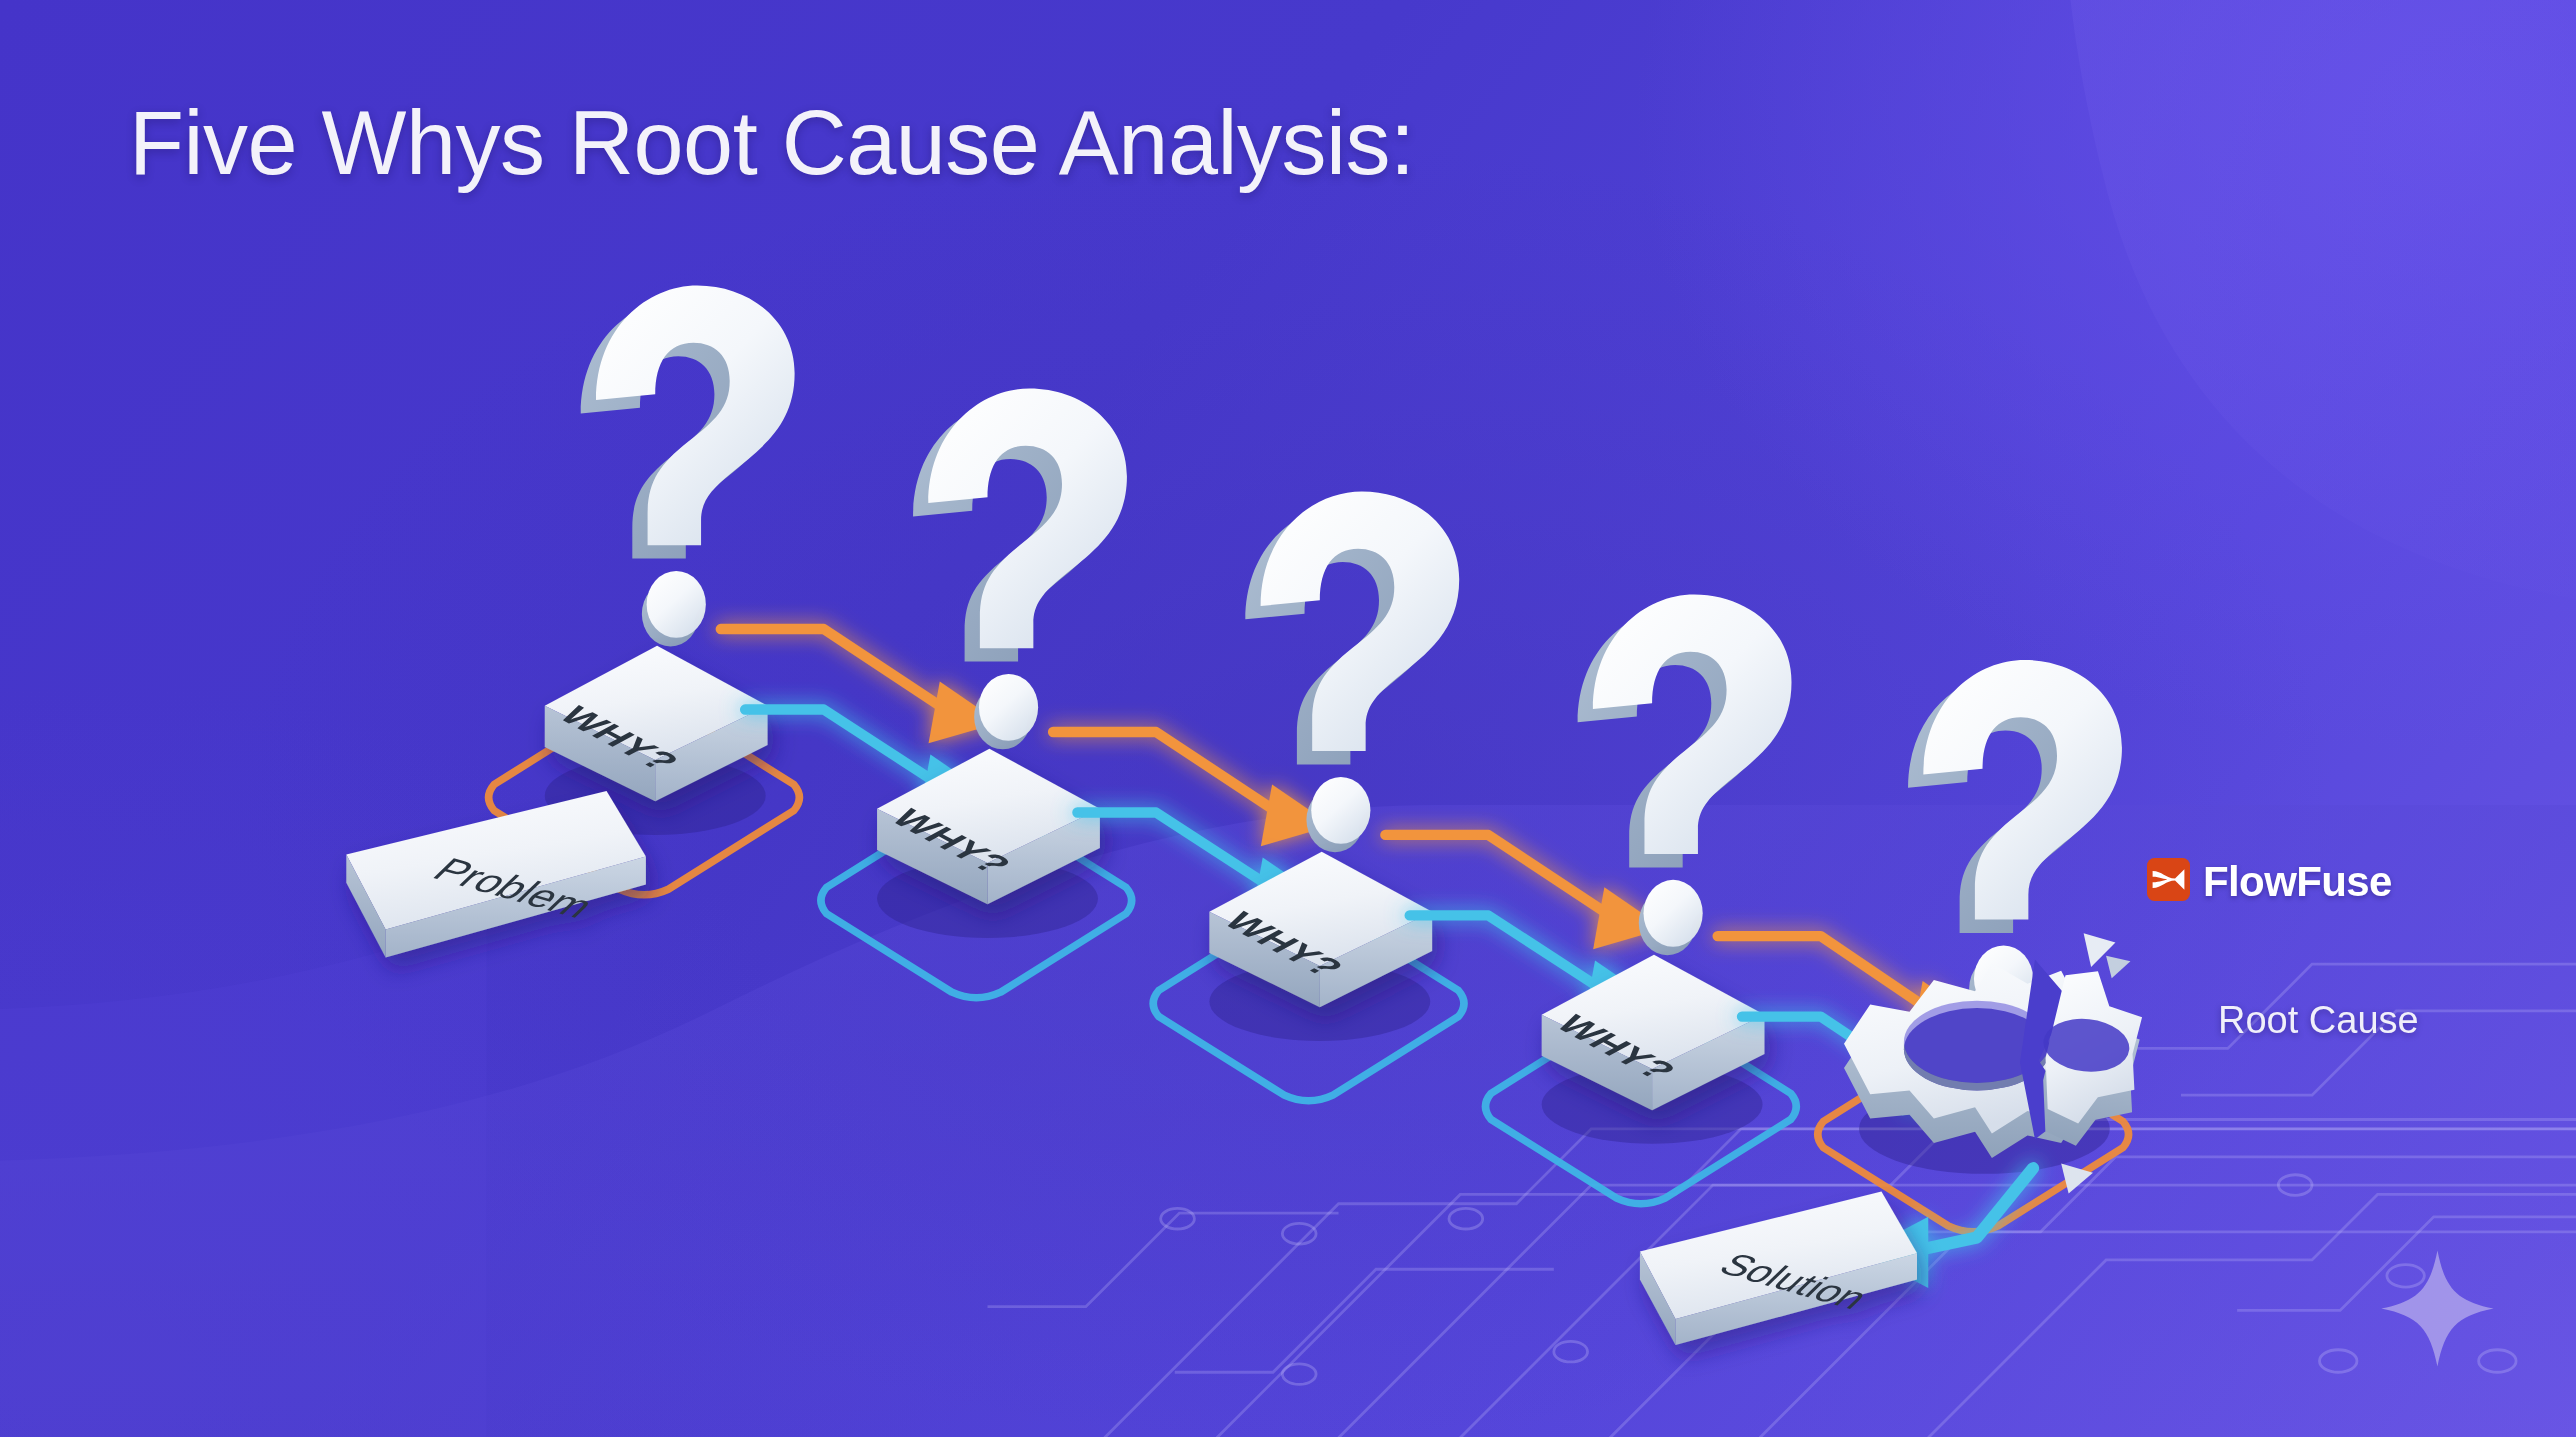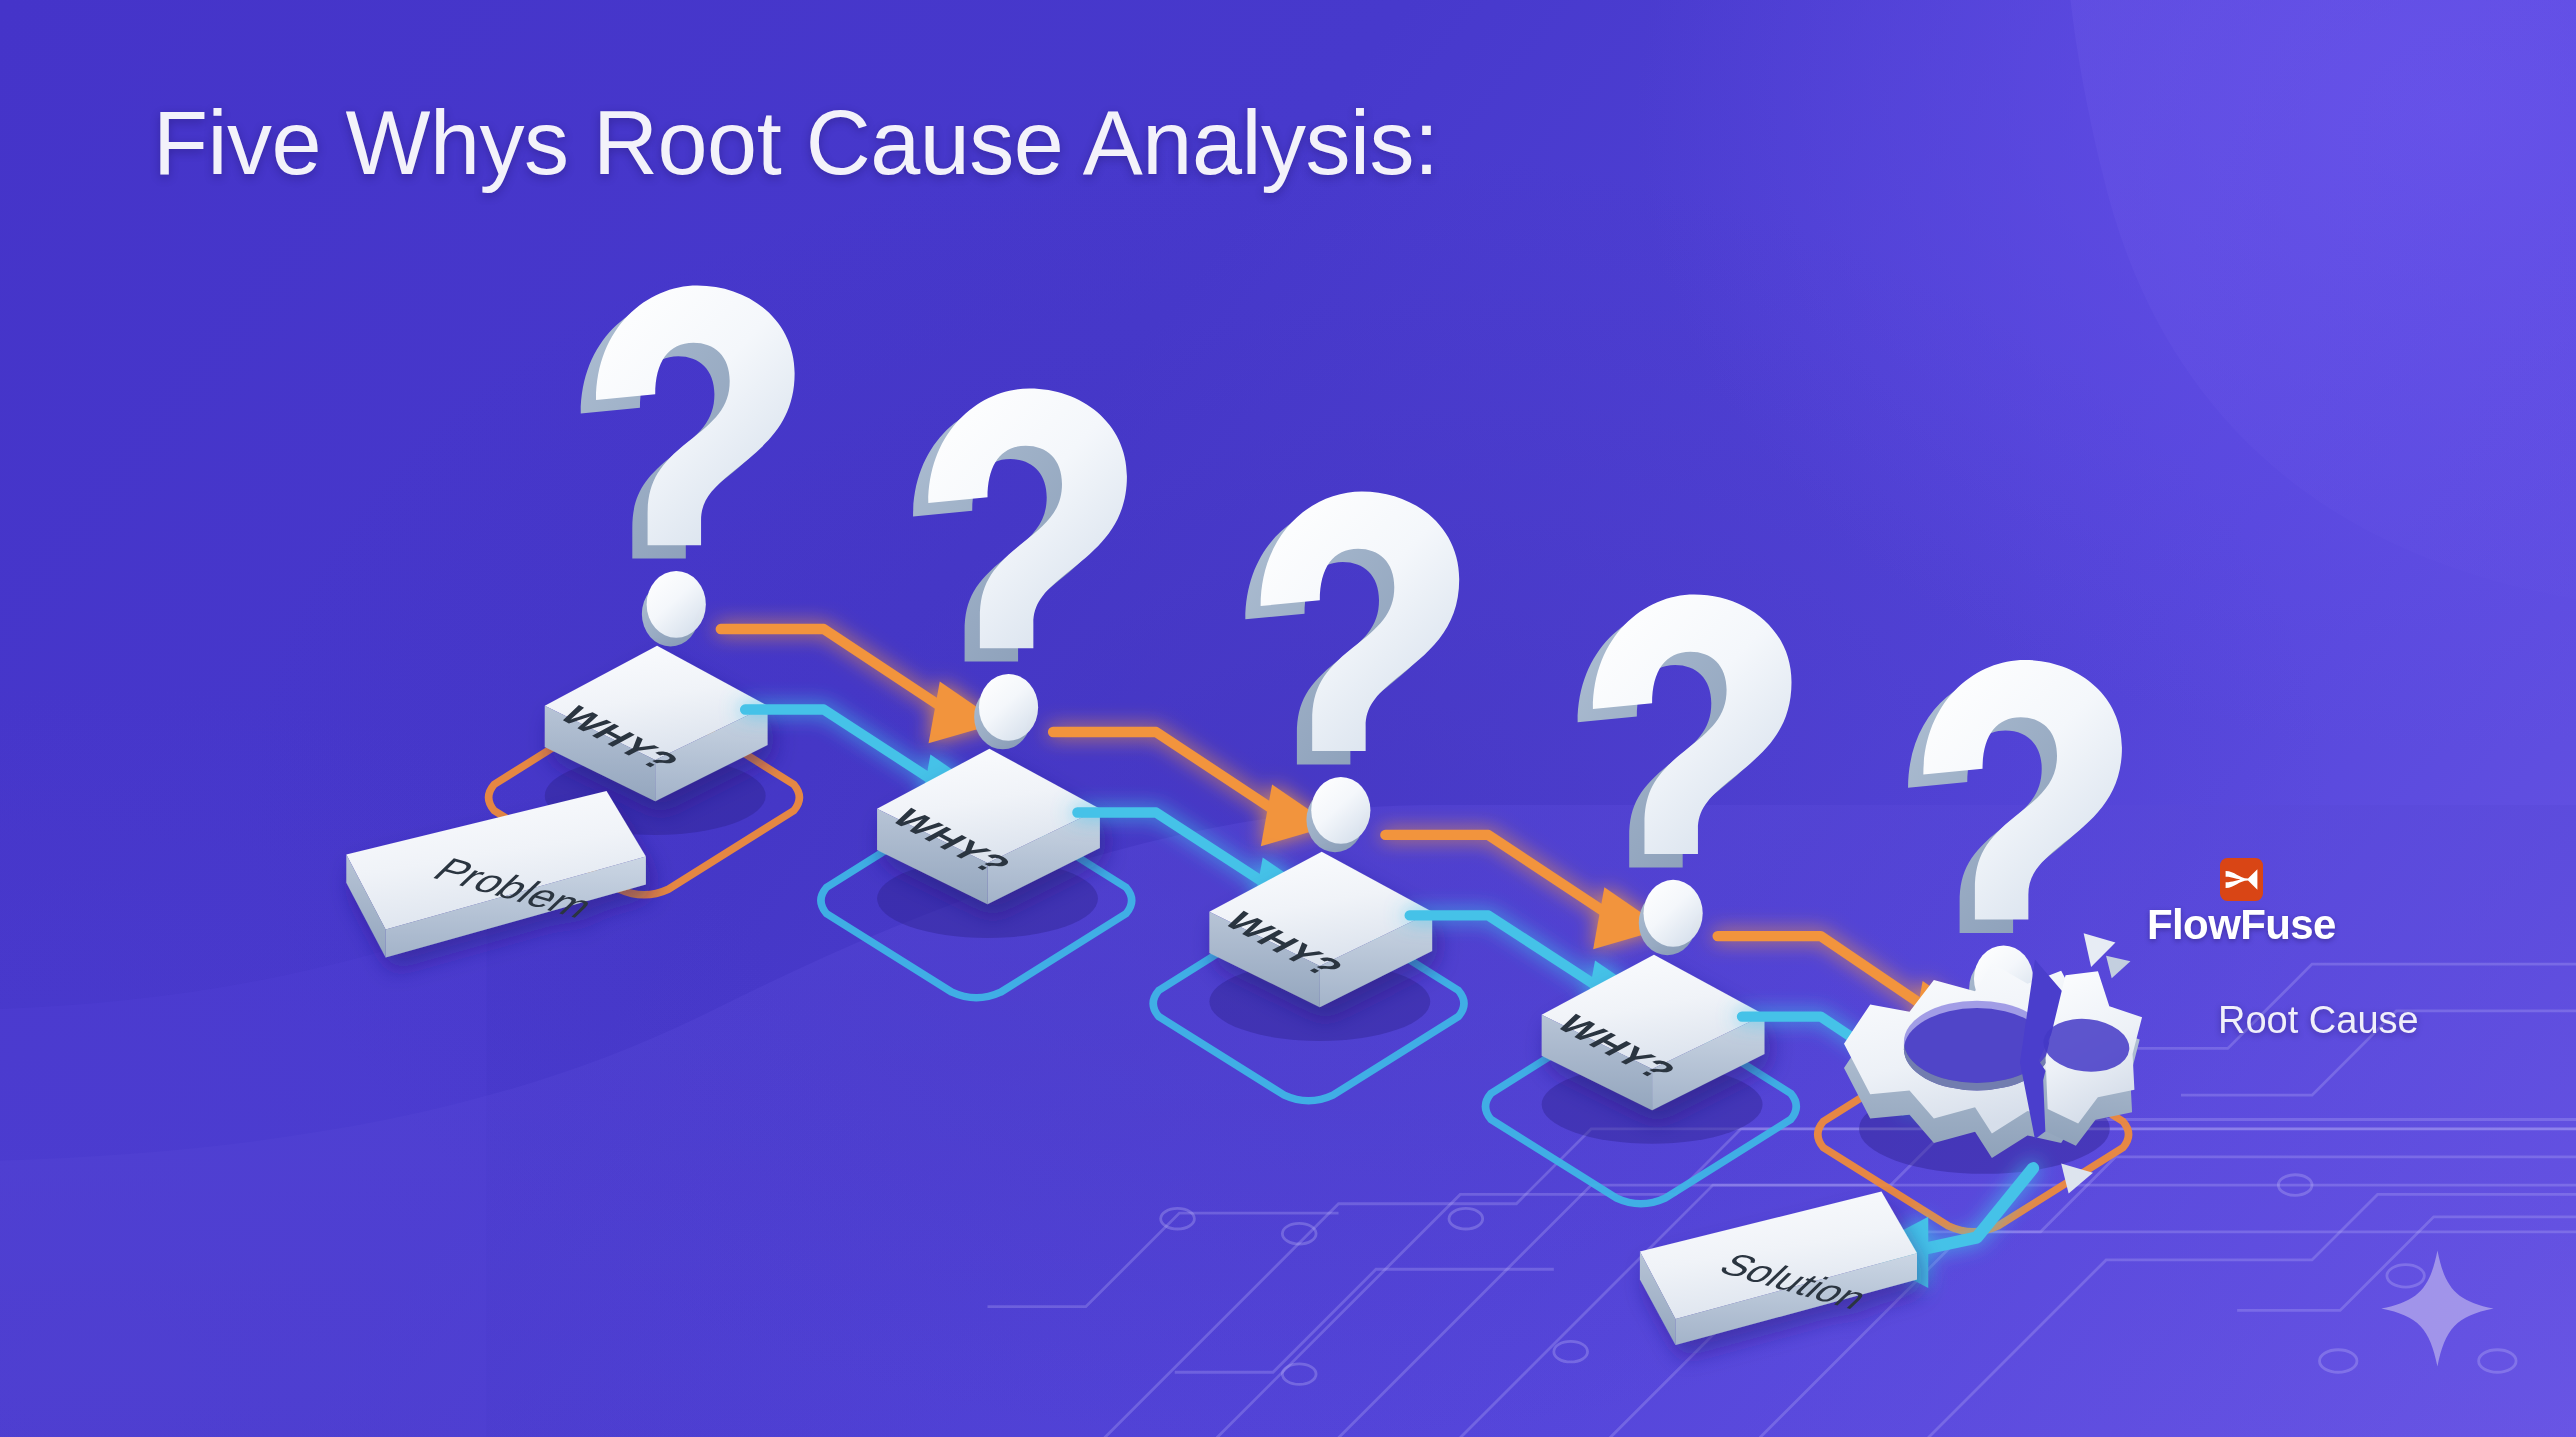--- a/index.html
+++ b/index.html
@@ -23,26 +23,26 @@
   #bg-svg { position:absolute; inset:0; }
 
   
   #title-block {
     position:absolute; left:129px; top:90px; width:1778px;
     color:#F3F2FA;
     font-size:90px; line-height:1.18; font-weight:400;
     letter-spacing:-0.5px;
     text-shadow:0 2.8px 9.4px rgba(20,10,70,.30);
   }
-  #title-block .ln { display:block; white-space:nowrap;margin-left:24px; }
+  #title-block .ln { display:block; white-space:nowrap; }
 
   
   #flowfuse-logo {
     position:absolute; left:2147px; top:858px;
-    display:flex; align-items:center; flex-direction:column;
+    display:flex; align-items:flex-start; gap:13px;
   }
   #ff-mark { width:43px; height:43px; border-radius:7.5px; background:#D94515; position:relative; overflow:hidden; }
   #ff-mark svg { position:absolute; inset:0; }
   #ff-word {
     color:#FFFFFF; font-size:42px; font-weight:700; letter-spacing:-0.6px;
     text-shadow:0 1.9px 5.6px rgba(20,10,70,.35);
   }
 
   #root-cause-label {
     position:absolute; left:2218px; top:999px;

